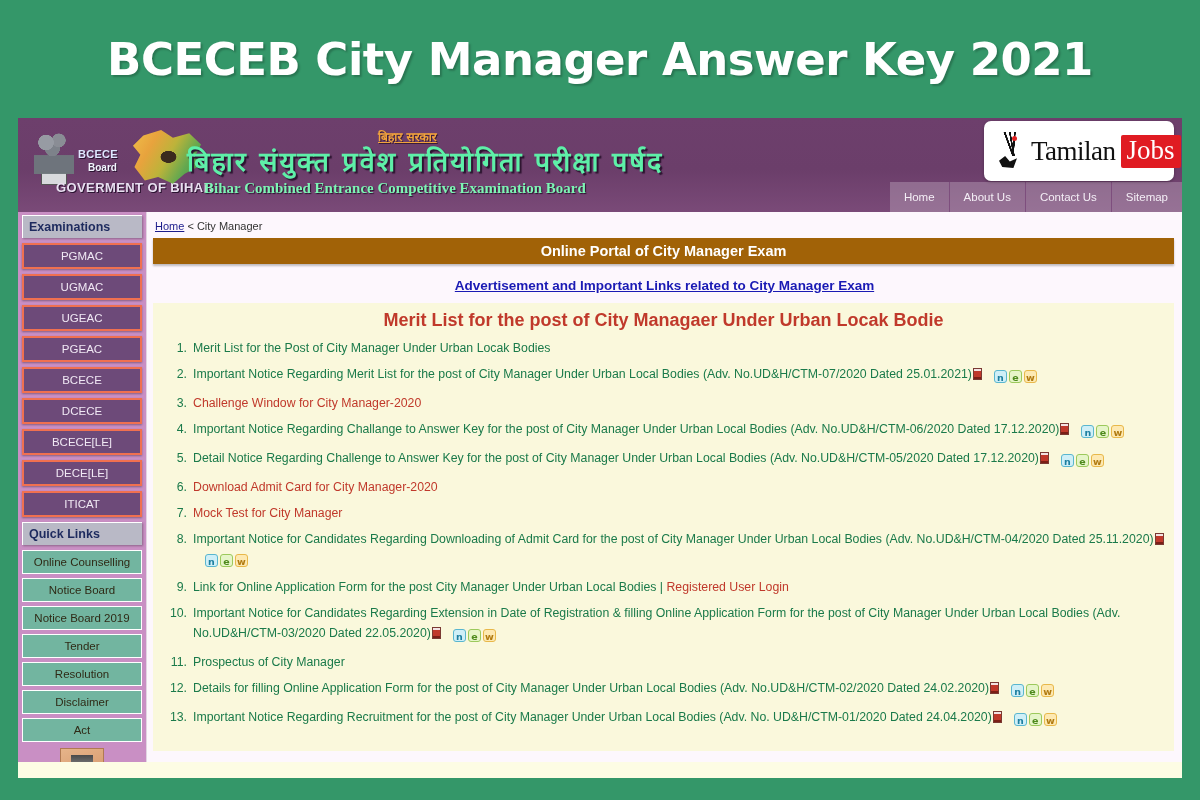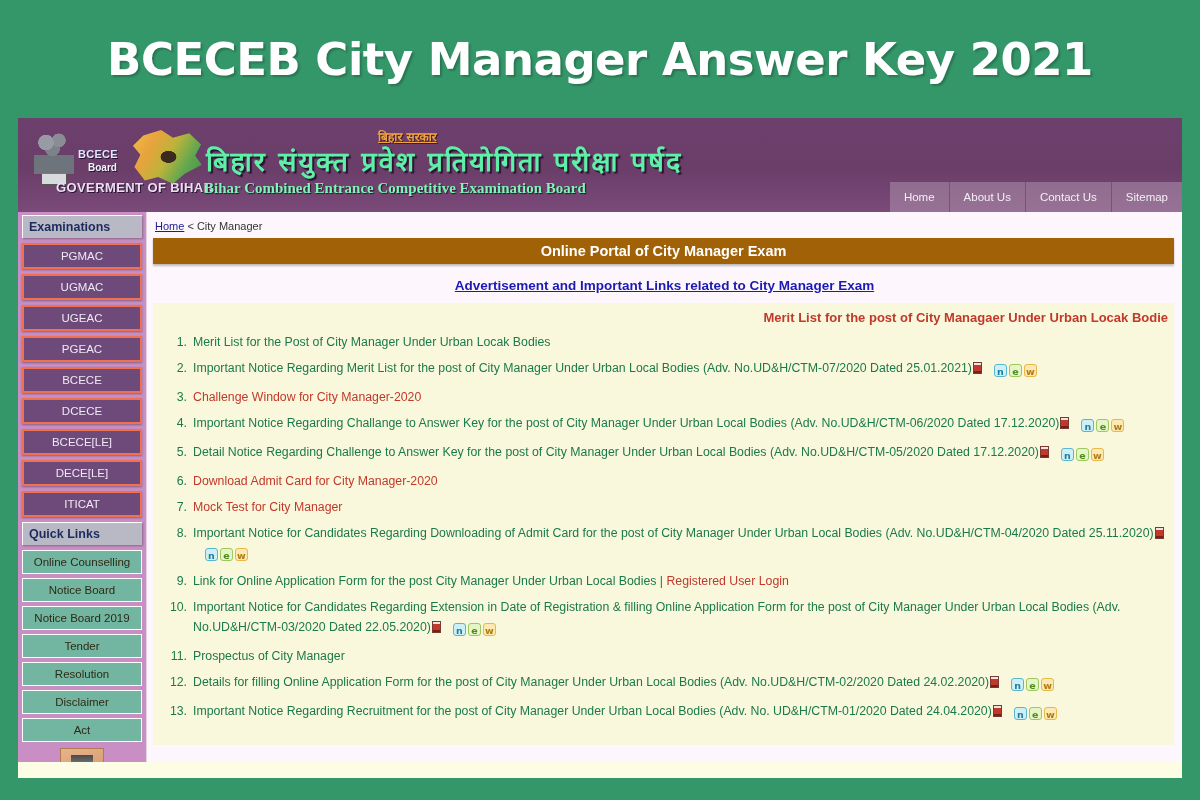--- a/index.html
+++ b/index.html
@@ -94,21 +94,21 @@
     clip-path: polygon(18% 10%, 42% 0%, 58% 14%, 80% 6%, 96% 26%, 88% 46%, 97% 62%, 74% 78%, 58% 96%, 38% 84%, 20% 90%, 6% 66%, 14% 44%, 4% 28%);
   }
   .hdr-gov {
     position: absolute; left: 360px; top: 10px;
     color: #f2a33c; font-size: 12px; font-weight: bold;
     font-family: "DejaVu Sans", sans-serif;
     text-shadow: 1px 1px 0 #3a1c3a;
     text-decoration: underline;
   }
   .hdr-hindi {
-    position: absolute; left: 188px; top: 24px;
+    position: absolute; left: 169px; top: 24px;
     color: #5ef0a8; font-size: 27px; font-weight: bold;
     letter-spacing: 2px;
     font-family: "DejaVu Sans", sans-serif;
     text-shadow: 2px 2px 1px #2c1430;
     white-space: nowrap;
   }
   .hdr-eng {
     position: absolute; left: 186px; top: 62px;
     color: #7df5b4; font-size: 15px; font-weight: bold;
     font-family: "Liberation Serif", serif;
@@ -232,22 +232,22 @@
     color: #1a1ab4; text-decoration: underline;
   }
   .notice-box {
     background: #faf8dc;
     margin: 0 8px 0 6px;
     padding: 4px 6px 14px 6px;
     position: relative;
     min-height: 370px;
   }
   .marquee {
-    text-align: right; color: #c0392b;
-    font-size: 13px; font-weight: bold;
+    text-align: center; color: #c0392b;
+    font-size: 18px; font-weight: bold;
     white-space: nowrap; overflow: hidden;
     padding: 3px 0 8px 0;
   }
   ol.notices {
     list-style: none; counter-reset: n;
     padding-left: 4px;
   }
   ol.notices > li {
     counter-increment: n;
     position: relative;
@@ -312,20 +312,27 @@
       <div class="hdr-hindi">बिहार संयुक्त प्रवेश प्रतियोगिता परीक्षा पर्षद</div>
       <div class="hdr-eng">Bihar Combined Entrance Competitive Examination Board</div>
 
       <div class="topnav">
         <a href="#">Home</a>
         <a href="#">About Us</a>
         <a href="#">Contact Us</a>
         <a href="#">Sitemap</a>
       </div>
 
+      <div class="watermark">
+        <span class="wm-glyph">
+              <span class="wm-dot"></span>
+            </span>
+        <span class="wm-tamilan">Tamilan</span>
+        <span class="wm-jobs">Jobs</span>
+      </div>
     </div>
   </div>
 
   <div class="site-body">
 
     <div class="sidebar">
       <div class="side-head">Examinations</div>
       <a class="exam-btn" href="#">PGMAC</a>
       <a class="exam-btn" href="#">UGMAC</a>
       <a class="exam-btn" href="#">UGEAC</a>

